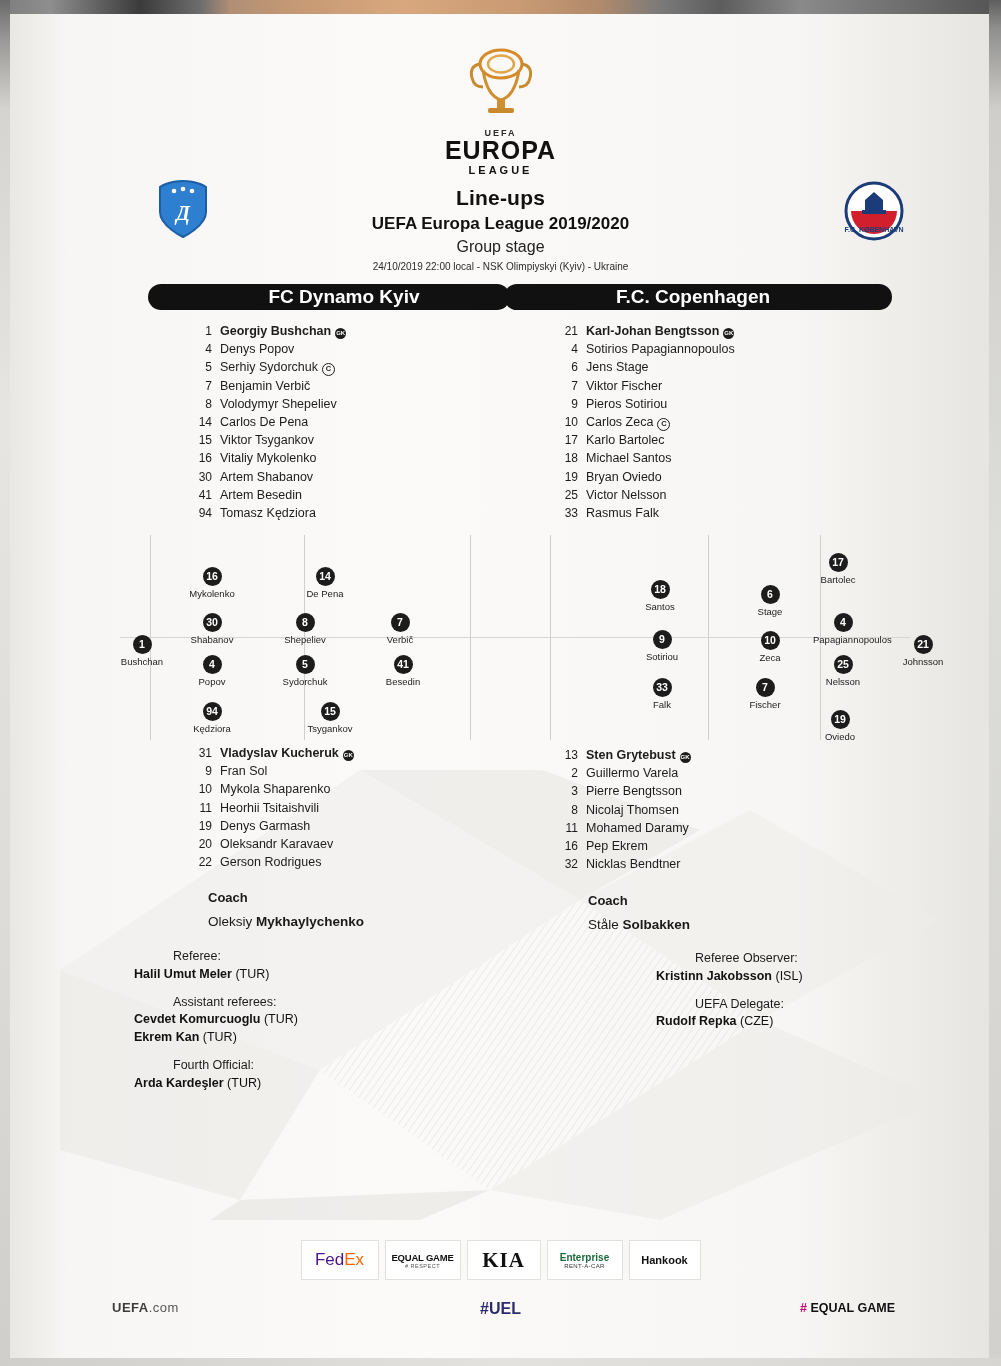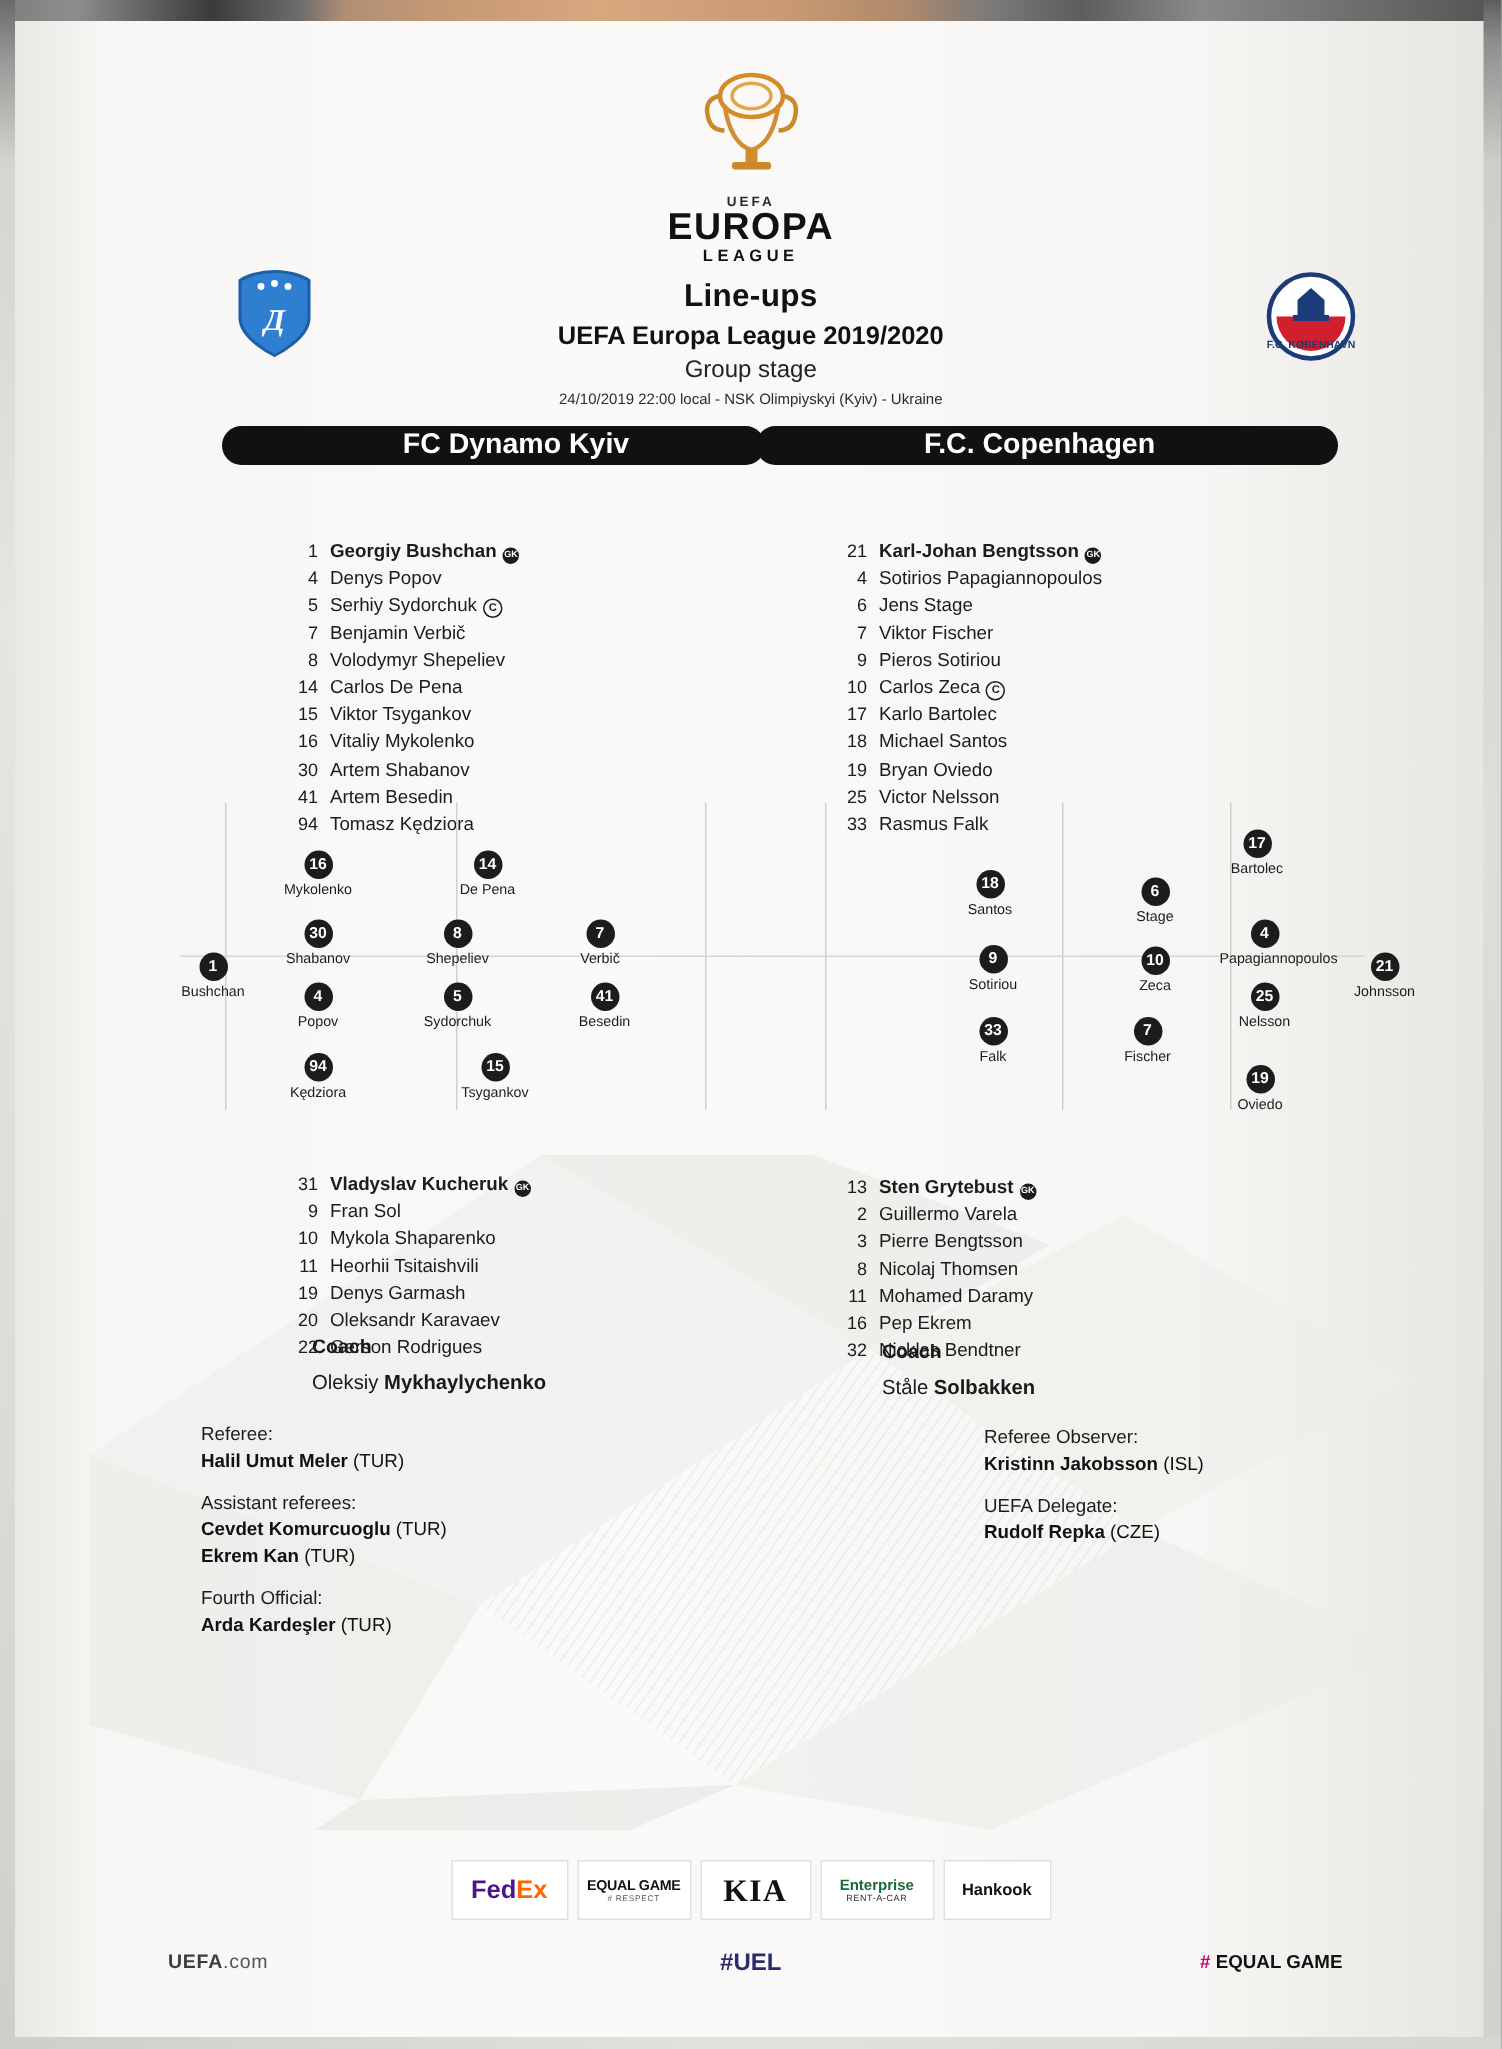--- a/index.html
+++ b/index.html
@@ -123,21 +123,21 @@
     height: 18.2px;
     white-space: nowrap;
   }
   .squad .num {
     width: 26px;
     text-align: right;
     margin-right: 8px;
     font-size: 12px;
     color: #1c1c1c;
   }
-  .squad .nm { font-size: 12.5px; margin-top: 36px; }
+  .squad .nm { font-size: 12.5px; }
   .squad .row.bold .nm { font-weight: bold; }
   .badge-inline {
     display: inline-block;
     width: 11px; height: 11px;
     border-radius: 50%;
     background: #1c1c1c;
     color: #fff;
     font-size: 7.5px;
     line-height: 11px;
     text-align: center;
@@ -205,41 +205,41 @@
   
   .coach-block { position: absolute; font-size: 13px; }
   .coach-block .ttl { font-weight: bold; font-size: 13px; }
   .coach-block .nm { font-size: 13.5px; margin-top: 9px; }
   .coach-block .nm b { font-weight: bold; }
   #coach-home { left: 208px; top: 890px; }
   #coach-away { left: 588px; top: 893px; }
 
   
   .officials { position: absolute; font-size: 12.5px; line-height: 1.42; }
-  .officials .lab { color: #1c1c1c; }
+  .officials .lab { color: #1c1c1c; margin-left: 39px; }
   .officials .val { font-weight: bold; color: #111; }
   .officials .val span.reg { font-weight: normal; }
   .officials .grp { margin-bottom: 10px; }
   #officials-left { left: 134px; top: 948px; }
   #officials-right { left: 656px; top: 950px; }
 
   
   .sponsors {
     position: absolute;
     left: 0; right: 0; top: 1240px;
     display: flex; justify-content: center; gap: 6px;
   }
   .sp {
     height: 40px;
     background: #fff;
     border: 1px solid #e0e0dd;
     display: flex; align-items: center; justify-content: center;
     box-sizing: border-box;
   }
-  .sp-fedex { width: 78px; font-weight: bold; font-size: 17px; text-align: center; }
+  .sp-fedex { width: 78px; font-weight: normal; font-size: 17px; text-align: center; }
   .sp-fedex .fed { color: #4d148c; }
   .sp-fedex .ex { color: #ff6600; }
   .sp-equal { width: 76px; flex-direction: column; }
   .sp-equal .l1 { font-size: 9.5px; font-weight: bold; color: #111; letter-spacing: -.2px;}
   .sp-equal .l2 { font-size: 5.5px; color: #555; letter-spacing: .5px;}
   .sp-kia { width: 74px; font-size: 21px; font-weight: bold; letter-spacing: 1px; color: #111; font-family: "Liberation Serif", serif;}
   .sp-ent { width: 76px; flex-direction: column; }
   .sp-ent .l1 { font-size: 10px; font-weight: bold; color: #1a6b3c; }
   .sp-ent .l2 { font-size: 6px; color: #333; letter-spacing: .4px;}
   .sp-han { width: 72px; font-size: 11px; font-weight: bold; color: #111; }

